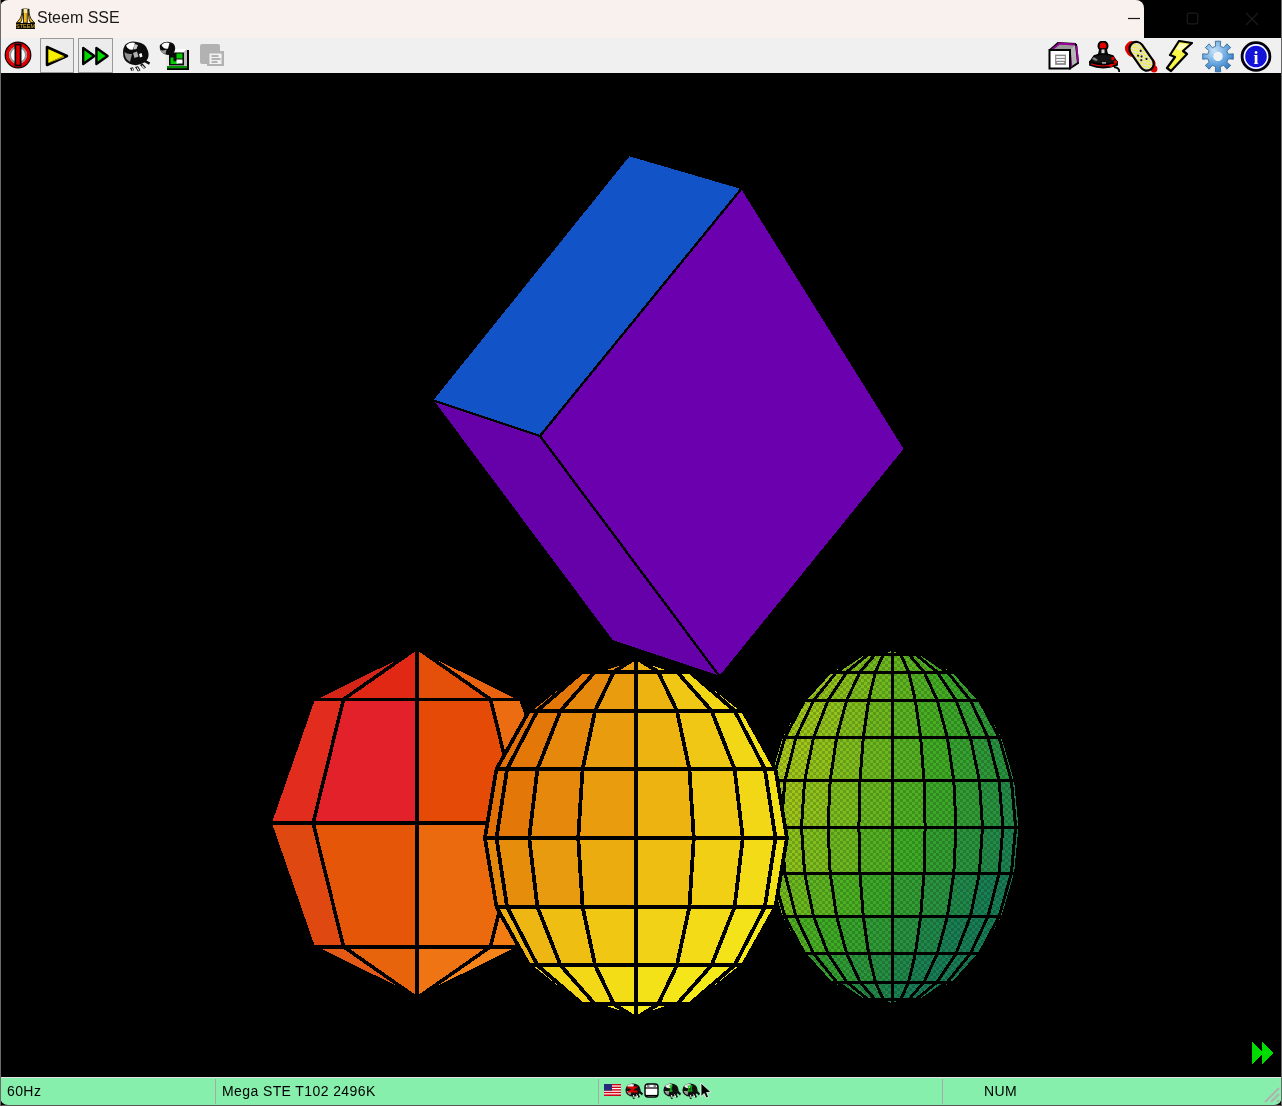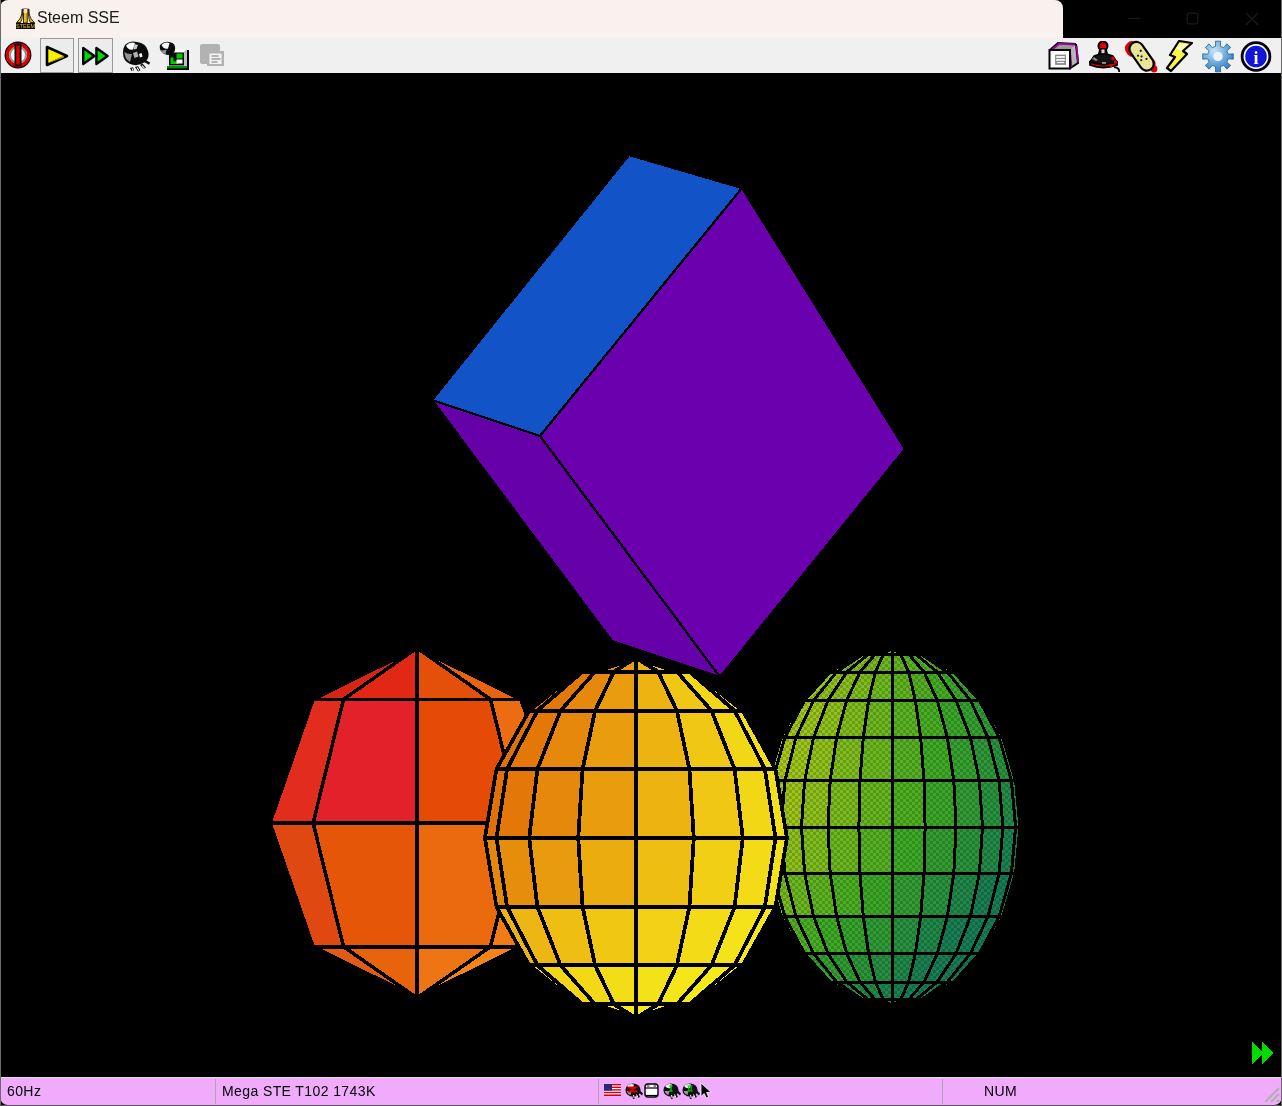--- a/index.html
+++ b/index.html
@@ -1,19 +1,19 @@
 <!DOCTYPE html>
 <html><head><meta charset="utf-8"><style>
 html,body{margin:0;padding:0;background:#000;}
 body{width:1282px;height:1106px;position:relative;font-family:"Liberation Sans",sans-serif;overflow:hidden;}
-.titlebar{position:absolute;left:0;top:0;width:1063px;height:38px;background:#f8f1ed;border-radius:8px 8px 0 0;}
+.titlebar{position:absolute;left:0;top:0;width:1144px;height:38px;background:#f8f1ed;border-radius:8px 8px 0 0;}
 .title-text{position:absolute;left:37px;top:9px;font-size:16px;color:#1a1a1a;}
 .toolbar{position:absolute;left:0;top:38px;width:1282px;height:35px;background:#f0f0f0;}
 .screen{position:absolute;left:0;top:73px;width:1282px;height:1004px;background:#000;}
-.statusbar{position:absolute;left:0;top:1077px;width:1282px;height:27px;background:#f0abfc;border-top:1px solid #e2e2e2;font-size:14px;letter-spacing:0.4px;color:#000;border-radius:0 0 8px 8px;}
+.statusbar{position:absolute;left:0;top:1077px;width:1282px;height:27px;background:#86efac;border-top:1px solid #e2e2e2;font-size:14px;letter-spacing:0.4px;color:#000;border-radius:0 0 8px 8px;}
 .cell{position:absolute;top:0;height:27px;line-height:27px;}
 .sep{position:absolute;top:1px;width:1px;height:25px;background:#a8a8a8;}
 .winbtn{position:absolute;top:0;height:38px;width:46px;}
 .tbbtn{position:absolute;top:0;height:35px;box-sizing:border-box;border:1px solid #999;background:#ececec;}
 </style></head>
 <body>
 <div style="position:absolute;left:0;top:0;width:1px;height:1106px;background:#6a6a6a;z-index:50"></div>
 <div style="position:absolute;right:0;top:0;width:1px;height:1106px;background:#6a6a6a;z-index:50"></div>
 <div style="position:absolute;left:0;bottom:0;width:1282px;height:1px;background:#585858;z-index:50"></div>
 <div class="screen">
@@ -412,21 +412,21 @@
   <svg style="position:absolute;left:1240px;top:2px" width="32" height="33" viewBox="0 0 32 33">
     <circle cx="16" cy="16.5" r="14" fill="#1414d8" stroke="#000" stroke-width="2.6"></circle>
     <circle cx="16" cy="16.5" r="11.6" fill="none" stroke="#fff" stroke-width="1.6"></circle>
     <text x="16" y="24" font-size="18" font-family="Liberation Serif" font-weight="bold" fill="#fff" text-anchor="middle">i</text>
   </svg>
 </div>
 
 <div class="statusbar">
   <div class="cell" style="left:7px">60Hz</div>
   <div class="sep" style="left:215px"></div>
-  <div class="cell" style="left:222px">Mega STE T102 1743K</div>
+  <div class="cell" style="left:222px">Mega STE T102 2496K</div>
   <div class="sep" style="left:598px"></div>
 
   <svg style="position:absolute;left:604px;top:5px" width="112" height="17" viewBox="0 0 112 17">
 
     <g>
       <rect x="0" y="1" width="17" height="12" fill="#fff"></rect>
       <g fill="#d00018">
         <rect x="0" y="1" width="17" height="1.4"></rect>
           <rect x="0" y="3.6" width="17" height="1.4"></rect>
         <rect x="0" y="6.2" width="17" height="1.4"></rect>

